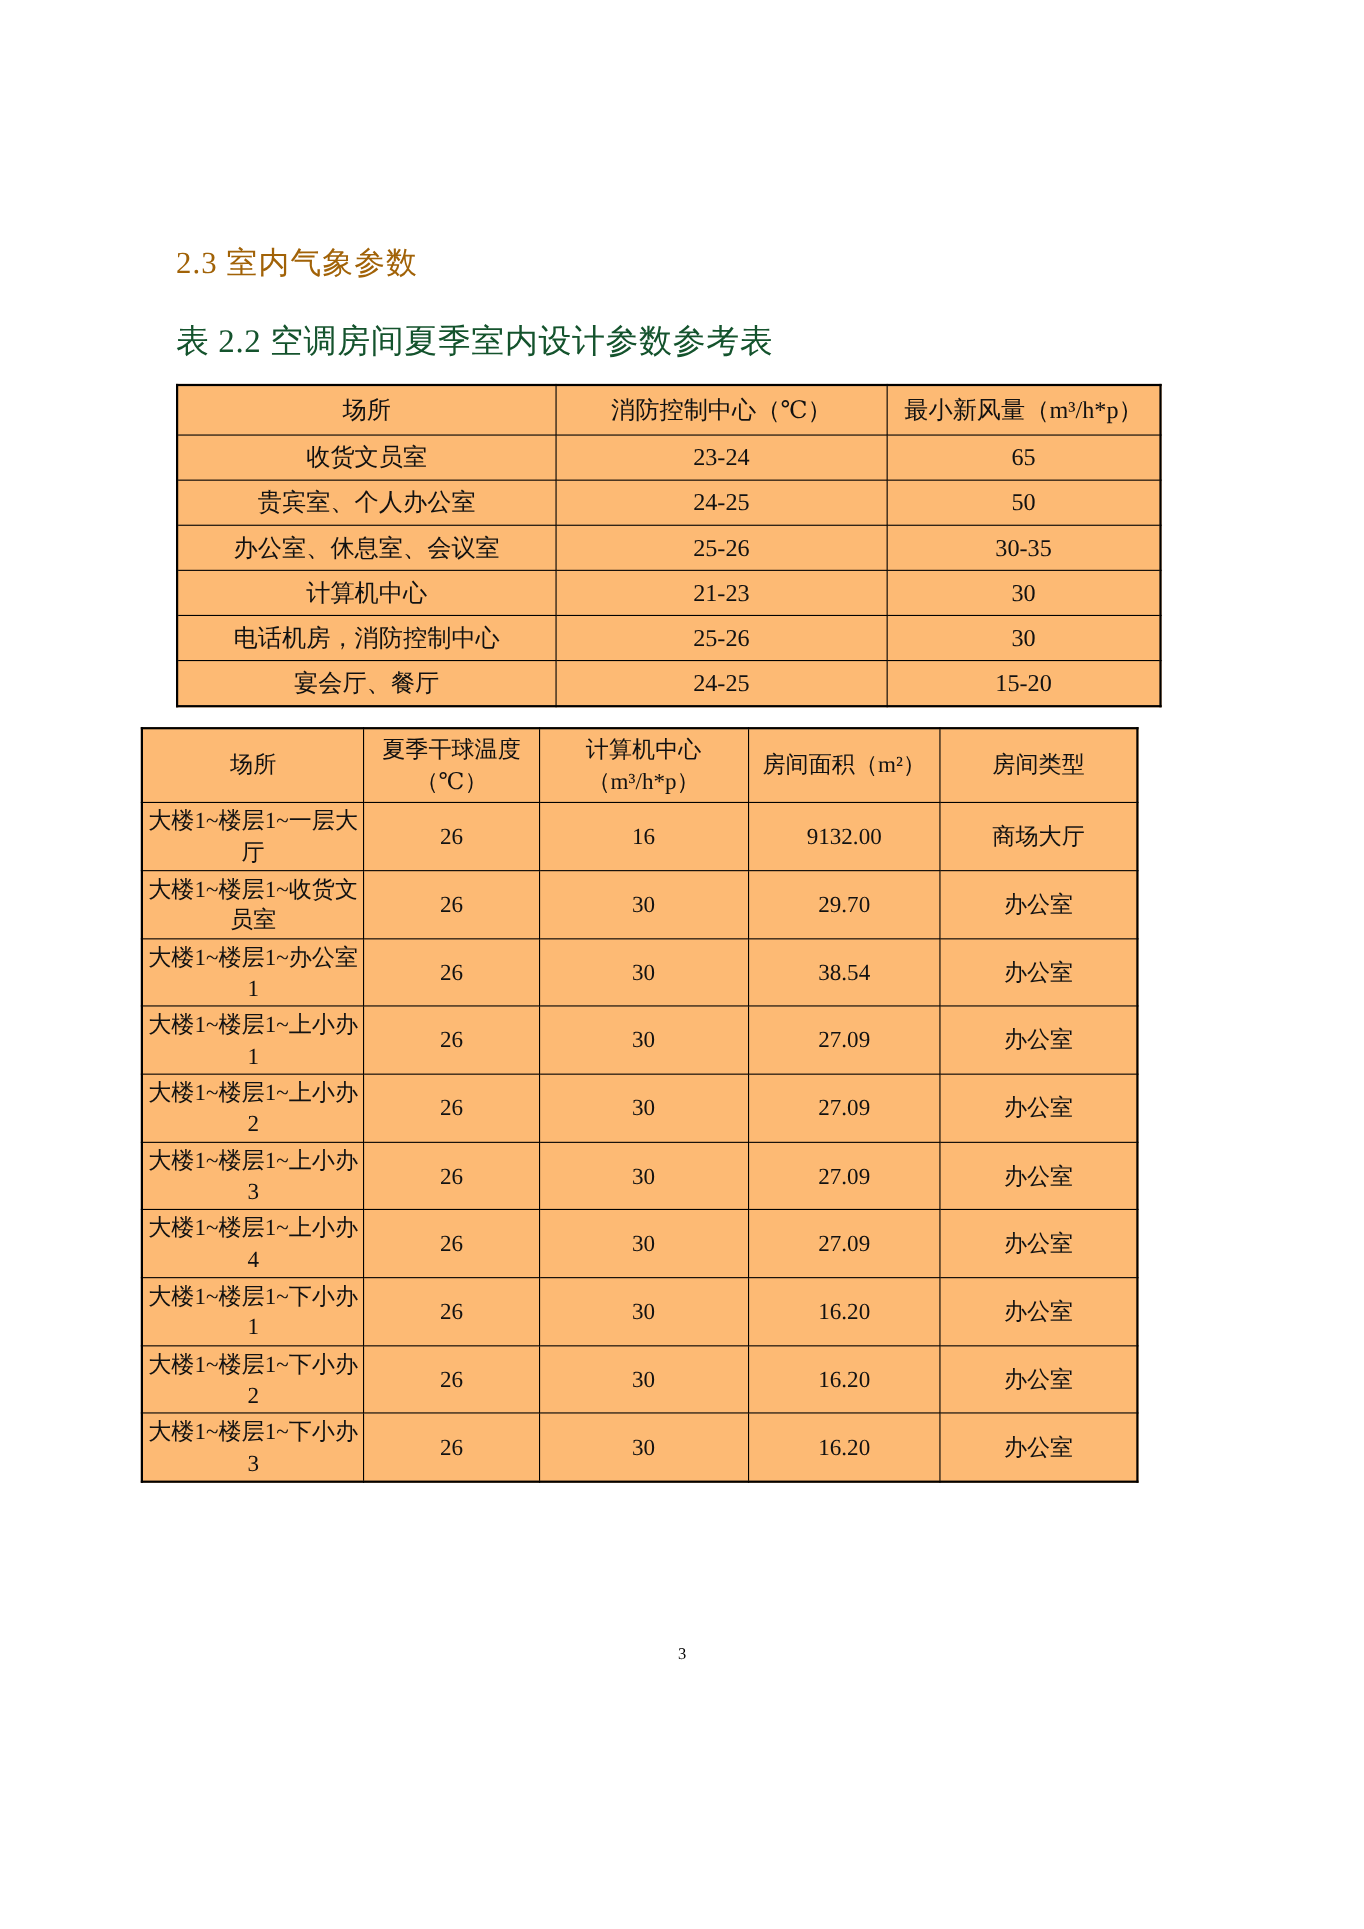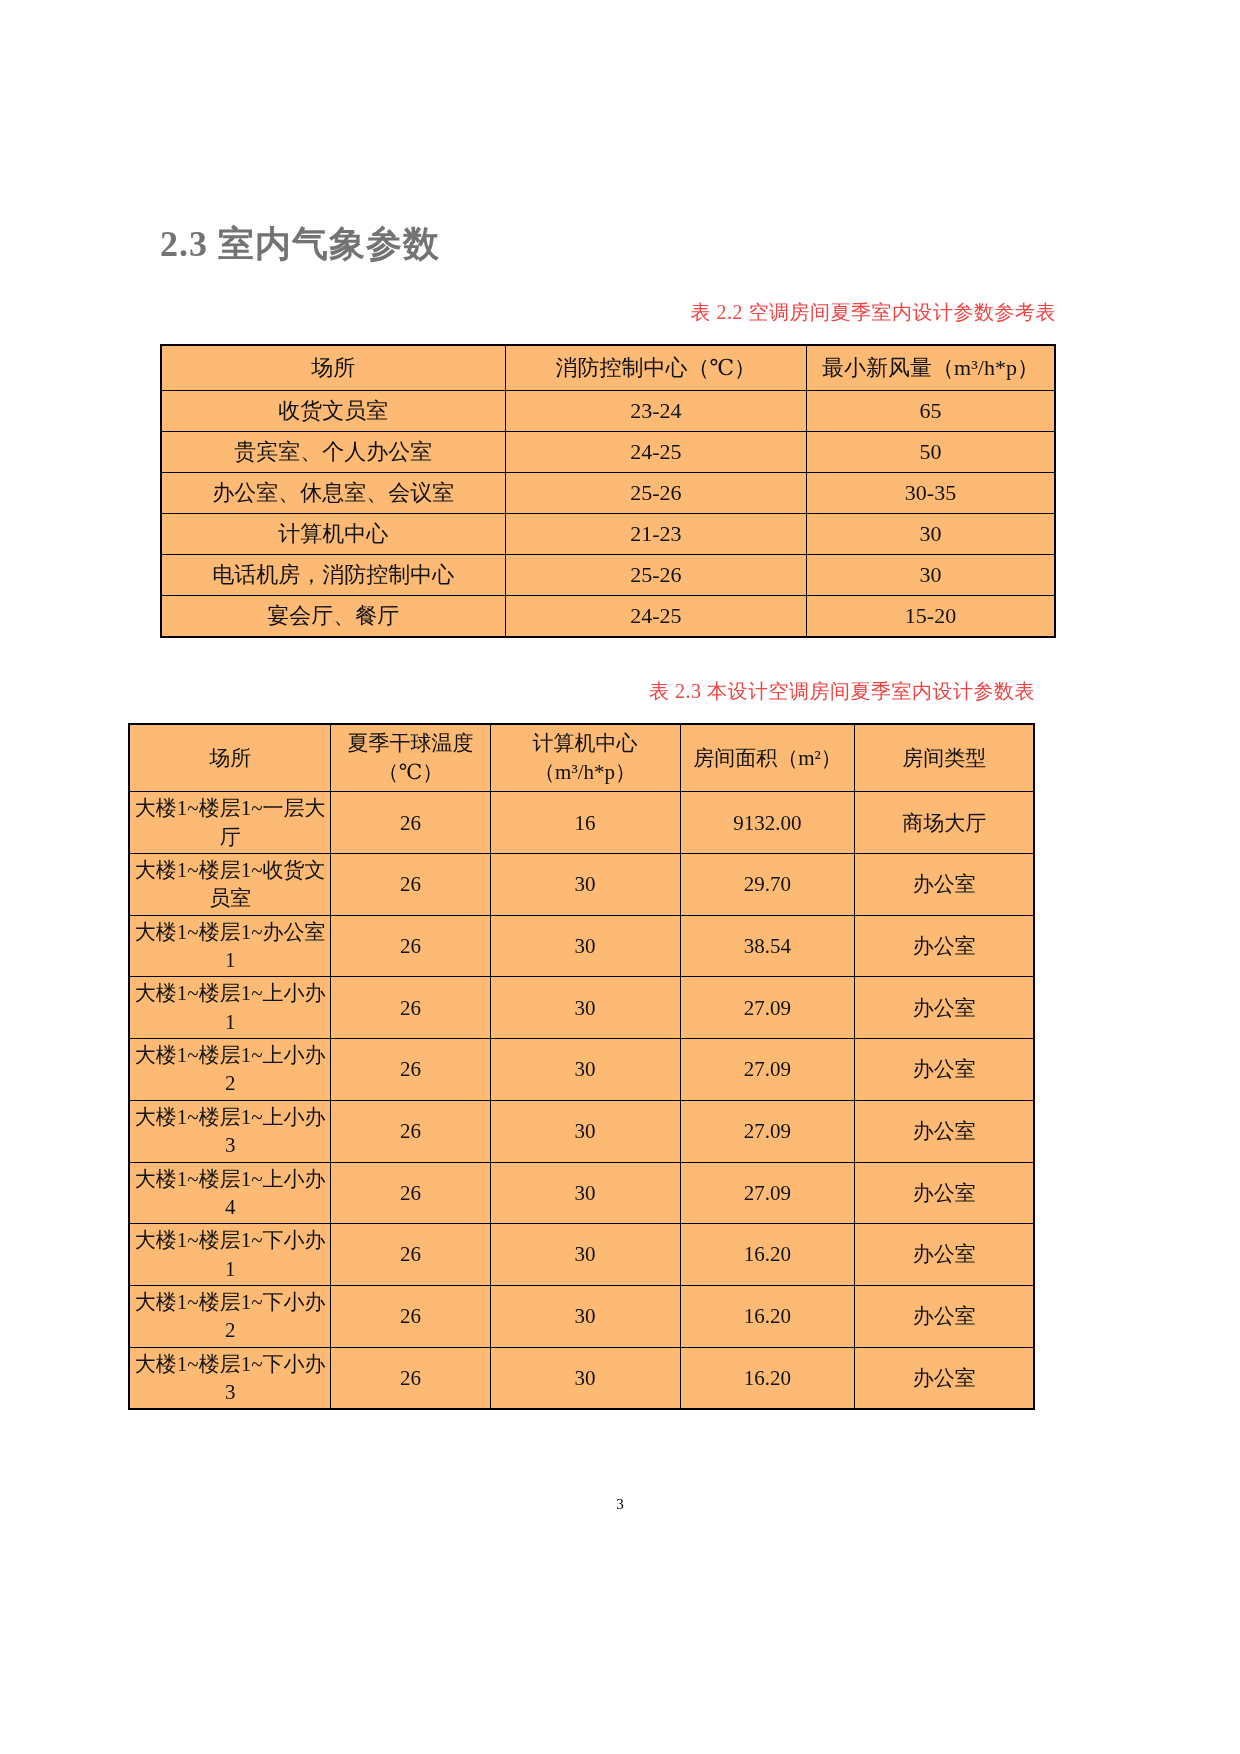--- a/index.html
+++ b/index.html
@@ -9,31 +9,31 @@
     background: #ffffff;
     color: #111111;
     font-family: "Liberation Serif", "DejaVu Serif", serif;
     position: relative;
     overflow: hidden;
   }
   .content { padding-top: 224px; }
 
   .heading {
     margin: 0 0 0 160px;
-    font-size: 36px;
-    font-weight: bold;
+    font-size: 28px;
+    font-weight: normal;
     letter-spacing: 1px;
     line-height: 1.15;
-    color: #737373;
+    color: #a16207;
   }
 
   .caption {
-    text-align: right;
-    font-size: 20px;
-    color: #ef4444;
+    text-align: left;
+    font-size: 30px;
+    color: #14532d;
     letter-spacing: 0.5px;
   }
   .caption-1 { width: 896px; margin: 34px 0 0 160px; }
   .caption-2 { width: 907px; margin: 40px 0 0 128px; }
 
   table {
     border-collapse: collapse;
     table-layout: fixed;
     background: #fdba74;
   }
@@ -114,21 +114,20 @@
           <td>30</td>
         </tr>
         <tr>
           <td>宴会厅、餐厅</td>
           <td>24-25</td>
           <td>15-20</td>
         </tr>
       </tbody>
   </table>
 
-  <div class="caption caption-2">表 2.3 本设计空调房间夏季室内设计参数表</div>
 
   <table class="tbl table-2">
     <colgroup>
       <col style="width:22.3%">
       <col style="width:17.6%">
       <col style="width:21.0%">
       <col style="width:19.3%">
       <col style="width:19.8%">
     </colgroup>
     <thead>

